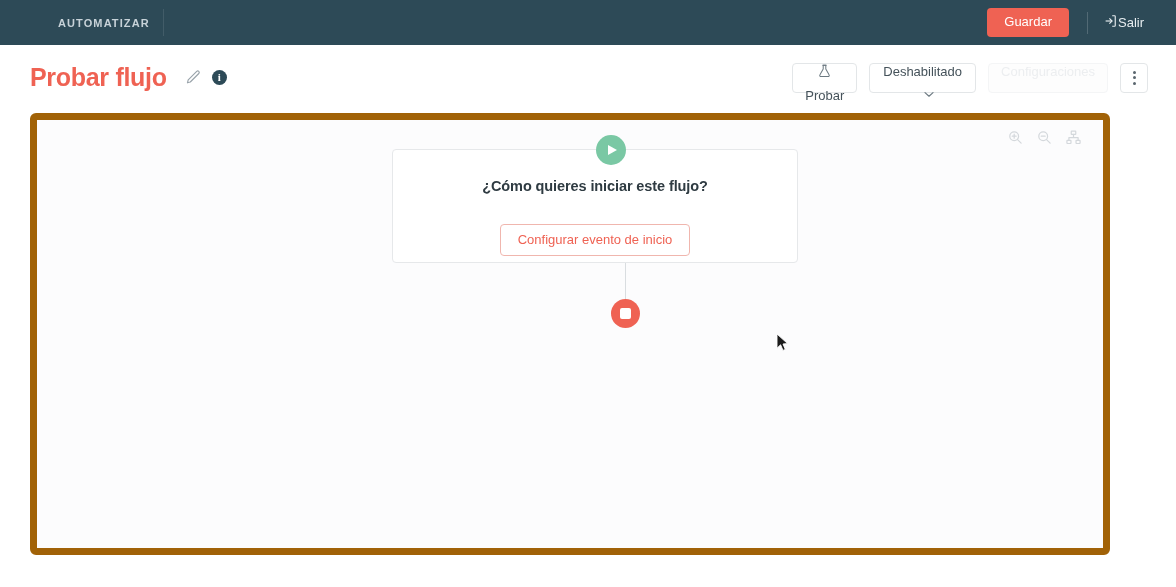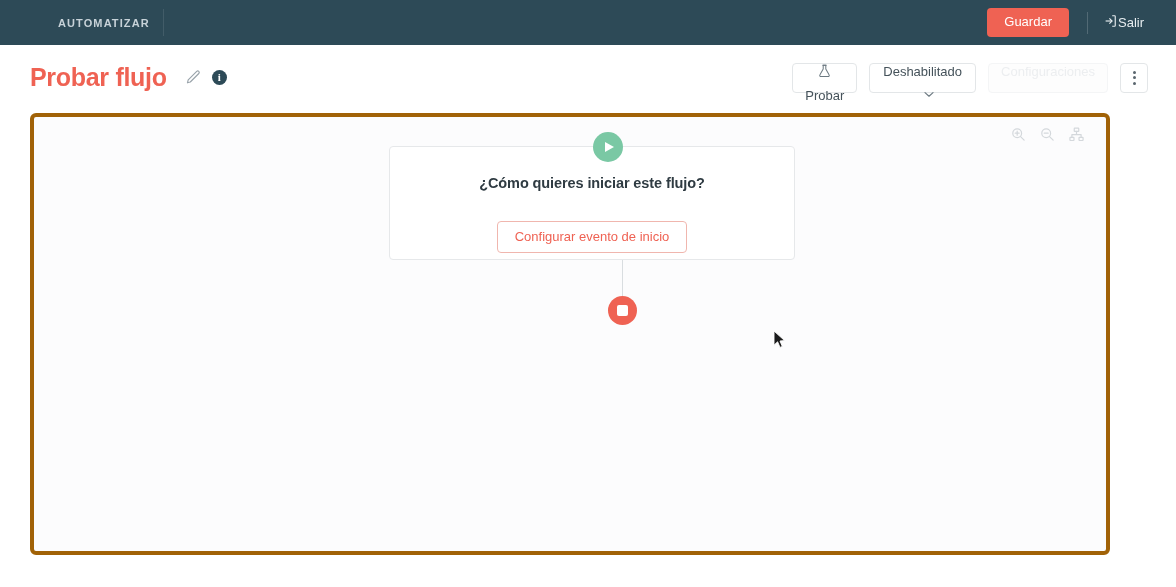--- a/index.html
+++ b/index.html
@@ -190,21 +190,21 @@
   .dots-col { display: flex; flex-direction: column; gap: 2.5px; align-items: center; }
   .dots-col span { width: 3px; height: 3px; border-radius: 50%; background: #5a666e; display:block; }
 
   
   .canvas {
     position: absolute;
     left: 30px; top: 113px;
     width: 1080px;
     height: 442px;
     background: #fcfcfd;
-    border: 4px solid #a16207;
+    border: 7px solid #a16207;
     border-radius: 6px;
     overflow: hidden;
   }
 
   .zoomctl {
     position: absolute;
     right: 22px; top: 10px;
     display: flex;
     align-items: center;
     gap: 14px;

